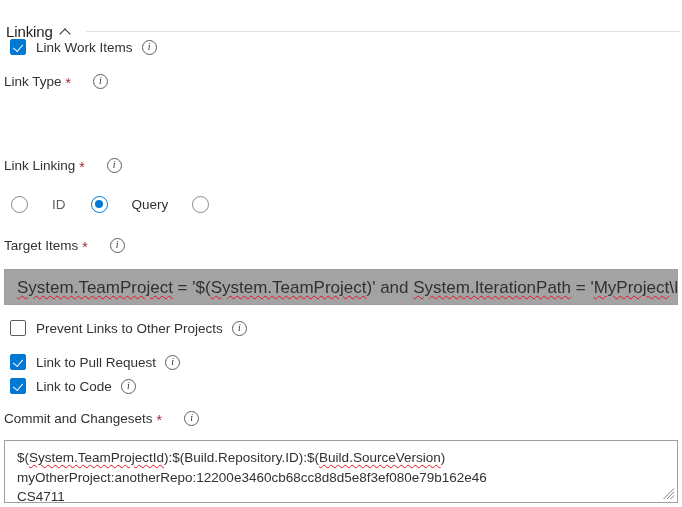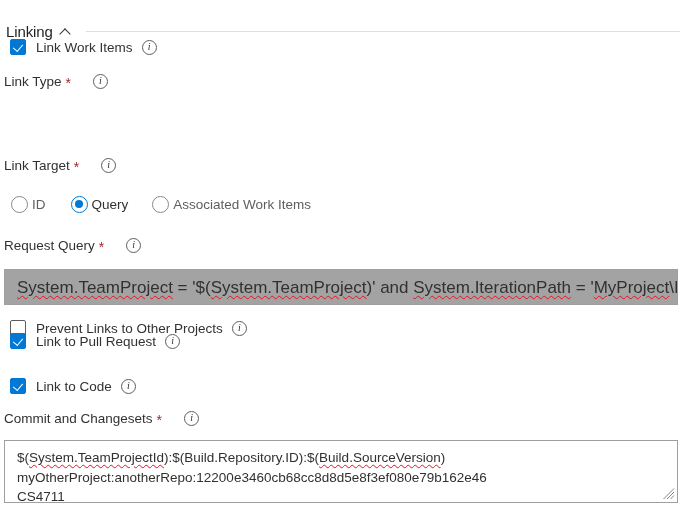--- a/index.html
+++ b/index.html
@@ -228,21 +228,21 @@
     content: "";
     position: absolute;
     left: 3.2px;
     top: 3.2px;
     width: 8px;
     height: 8px;
     border-radius: 50%;
     background: #0078d4;
   }
   .radio-label {
-    margin-left: 4px;
+    margin-left: 24px;
     font-size: 13.5px;
     white-space: nowrap;
   }
   .radio-label.dim { color: #605e5c; }
   .radio-label.sel { color: #323130; }
 
   
   .text-box {
     border: 1px solid #a19f9d;
     background: #a3a3a3;
@@ -311,21 +311,21 @@
     </span>
     <span class="label-gap"></span>
     <span class="info-icon">
         <span>i</span>
       </span>
   </div>
 
 
   <div class="label-with-info abs" style="left:4px; top:158px;">
     <span class="field-label">
-      <span>Link Target</span>
+      <span>Link Linking</span>
       <span class="req-star">*</span>
     </span>
     <span class="label-gap"></span>
     <span class="info-icon">
         <span>i</span>
       </span>
   </div>
 
   <div class="radio-group abs" style="left:11px; top:196px;">
 
@@ -334,27 +334,26 @@
       <span class="radio-label dim">ID</span>
     </div>
 
     <div class="radio-item" style="margin-left:25px;justify-content:space-between;">
       <span class="radio-circle on"></span>
       <span class="radio-label sel">Query</span>
     </div>
 
     <div class="radio-item" style="margin-left:24px;">
       <span class="radio-circle off"></span>
-      <span class="radio-label dim">Associated Work Items</span>
     </div>
   </div>
 
   <div class="label-with-info abs" style="left:4px; top:238px;">
     <span class="field-label">
-      <span>Request Query</span>
+      <span>Target Items</span>
       <span class="req-star">*</span>
     </span>
     <span class="label-gap"></span>
     <span class="info-icon">
         <span>i</span>
       </span>
   </div>
 
   <div class="text-box abs" style="left:4px; top:269px; width:674px; height:36px;">
     <span>
@@ -363,21 +362,21 @@
   </div>
 
   <div class="cb-row abs" style="left:10px; top:320px;">
     <span class="cb-box unchecked"></span>
     <span class="cb-label">Prevent Links to Other Projects</span>
     <span class="info-icon cb-info">
         <span>i</span>
       </span>
   </div>
 
-  <div class="cb-row abs" style="left:10px; top:333px;align-items:center;">
+  <div class="cb-row abs" style="left:10px; top:354px;align-items:center;">
     <span class="cb-box checked"></span>
     <span class="cb-label">Link to Pull Request</span>
     <span class="info-icon cb-info">
         <span>i</span>
       </span>
   </div>
 
   <div class="cb-row abs" style="left:10px; top:378px;justify-content:space-between;">
     <span class="cb-box checked"></span>
     <span class="cb-label">Link to Code</span>

